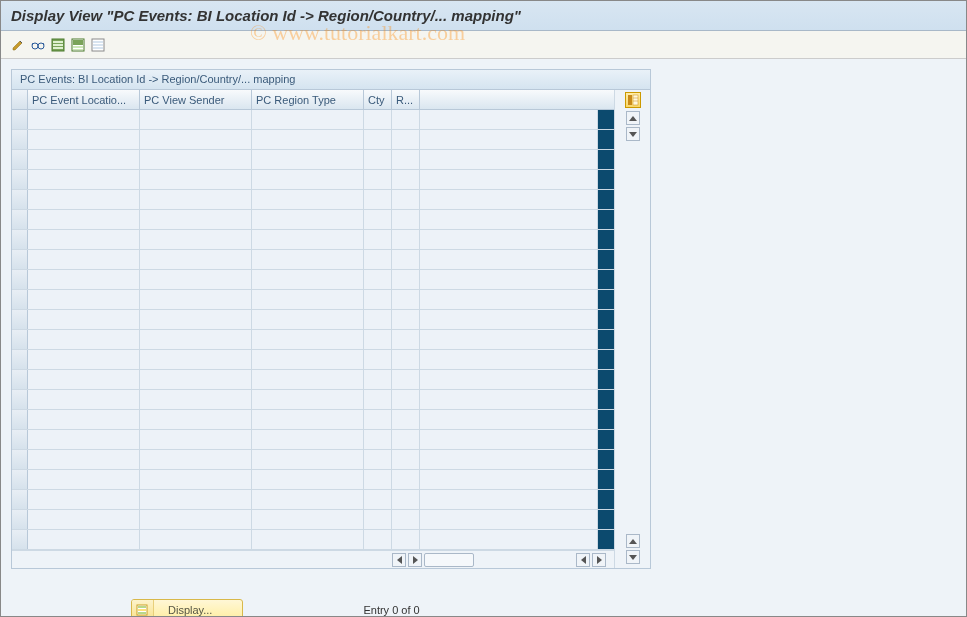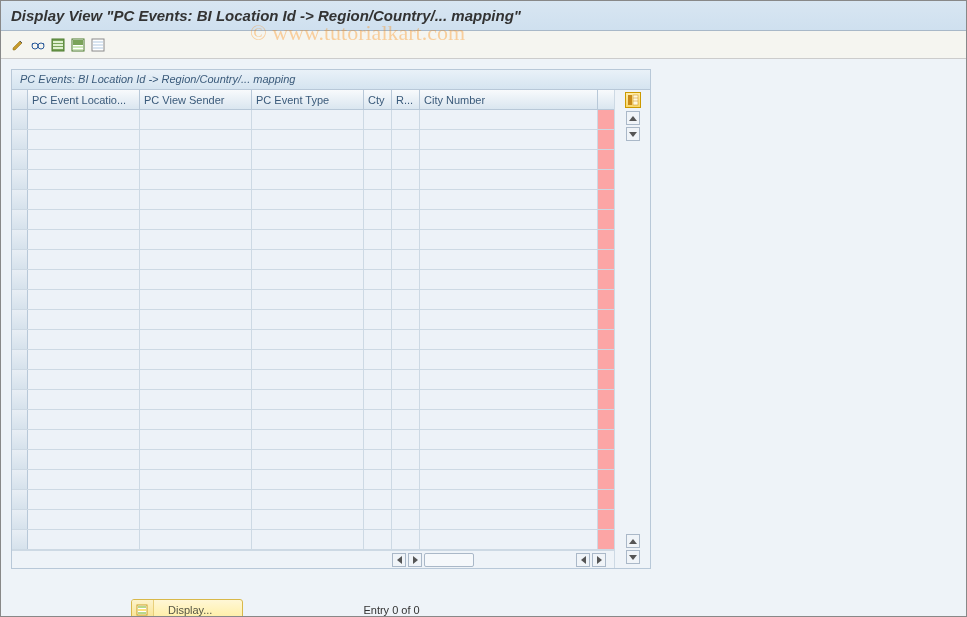--- a/index.html
+++ b/index.html
@@ -60,25 +60,24 @@
       border: 1px solid #b8c8d8;
       width: 640px;
     }
     .panel-header {
       background: linear-gradient(to bottom, #e9f1f8, #d5e4f0);
       border-bottom: 1px solid #b8c8d8;
       padding: 3px 8px;
       color: #3a5a7a;
       font-size: 11px;
       height: 20px;
-      font-style: italic;
     }
     .table-wrap {
       display: flex;
-      background: #fca5a5;
+      background: #0c4a6e;
     }
     .table-area {
       flex: 1;
     }
     .grid-header-row {
       display: flex;
       background: linear-gradient(to bottom, #f8fafc, #dae6f0);
       border-bottom: 1px solid #b8c8d8;
       height: 20px;
     }
@@ -250,24 +249,23 @@
   <div class="panel">
     <div class="panel-header">
       <span>PC Events: BI Location Id -&gt; Region/Country/... mapping</span>
     </div>
     <div class="table-wrap">
       <div class="table-area">
         <div class="grid-header-row" id="grid-header-row">
           <div class="sel-head"></div>
         <div class="grid-header" style="width: 112px;">PC Event Locatio...</div>
             <div class="grid-header" style="width: 112px;">PC View Sender</div>
-            <div class="grid-header" style="width: 112px;">PC Event Type</div>
+            <div class="grid-header" style="width: 112px;">PC Region Type</div>
             <div class="grid-header" style="width: 28px;">Cty</div>
             <div class="grid-header" style="width: 28px;">R...</div>
-            <div class="grid-header" style="width: 178px;">City Number</div>
           </div>
         <div class="grid-body" id="grid-body">
             <div class="grid-row">
               <div class="sel-cell"></div>
               <div class="grid-cell" style="width: 112px;"></div>
               <div class="grid-cell" style="width: 112px;"></div>
               <div class="grid-cell" style="width: 112px;"></div>
               <div class="grid-cell" style="width: 28px;"></div>
               <div class="grid-cell" style="width: 28px;"></div>
               <div class="grid-cell" style="width: 178px;"></div>

